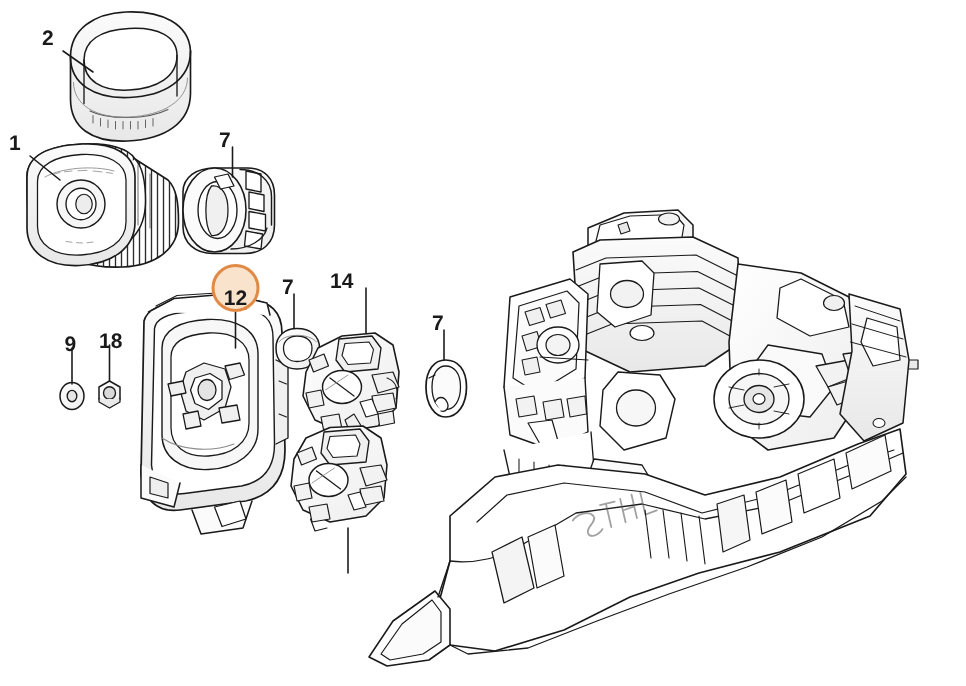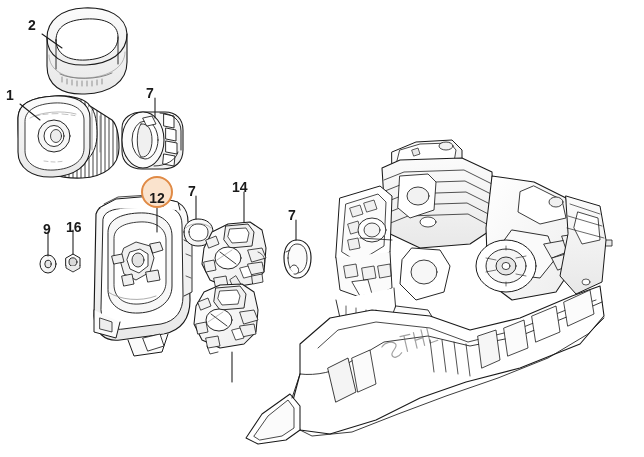--- a/index.html
+++ b/index.html
@@ -386,22 +386,22 @@
         <line x1="232" y1="352" x2="232" y2="382"></line>
       </g>
 
     </g>
   </svg>
 
   <div class="callout-label" style="left:6px;  top:88px;">1</div>
   <div class="callout-label" style="left:28px; top:18px;">2</div>
   <div class="callout-label" style="left:43px; top:222px;">9</div>
   <div class="callout-label" style="left:146px;top:86px;">7</div>
-  <div class="callout-label" style="left:66px; top:220px;">16</div>
+  <div class="callout-label" style="left:66px; top:220px;">18</div>
   <div class="callout-label" style="left:188px;top:184px;">7</div>
-  <div class="callout-label" style="left:232px;top:180px;">14</div>
+  <div class="callout-label" style="left:220px;top:180px;">14</div>
   <div class="callout-label" style="left:288px;top:208px;">7</div>
 
   <div class="badge" id="badge-12" style="left: 141px; top: 176px; background: rgb(250, 227, 205); border: 2px solid rgb(224, 138, 69); color: rgb(26, 26, 26);">
     <span>12</span>
   </div>
 
 </div>
 
 </body></html>

